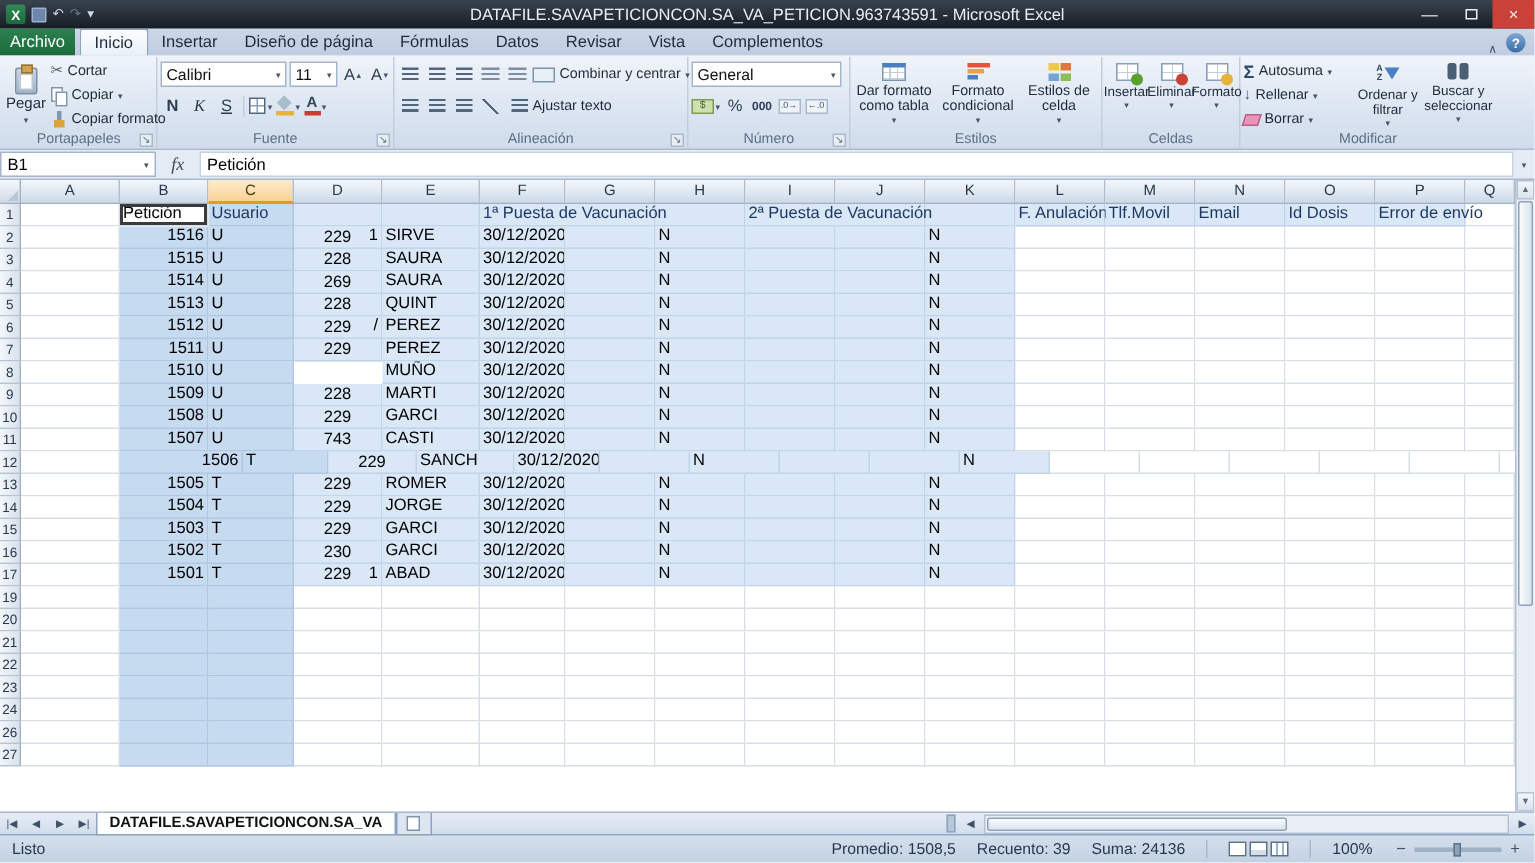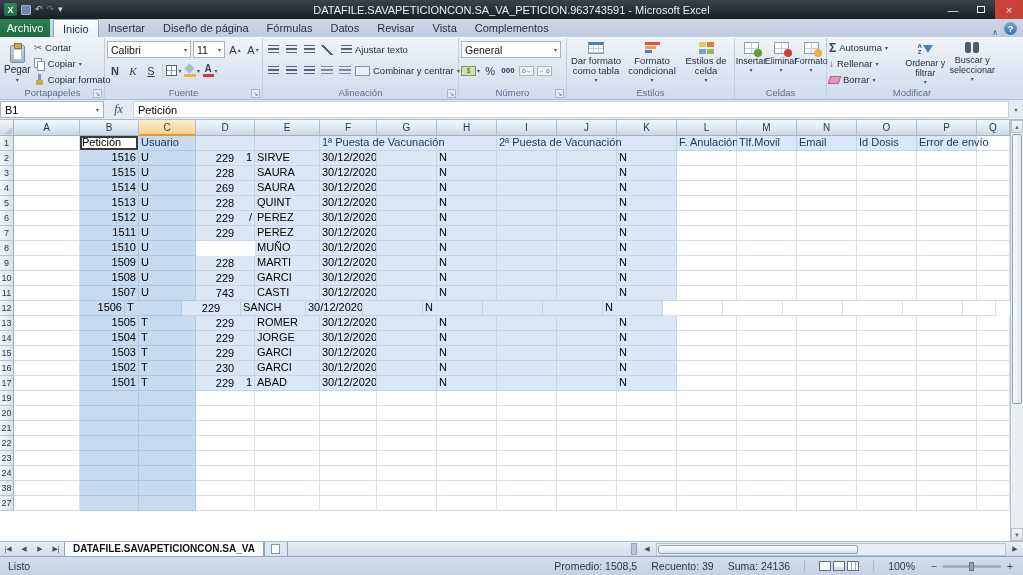--- a/index.html
+++ b/index.html
@@ -258,47 +258,47 @@
           <span class="tb">
               <span class="stripes sm"></span>
             </span>
           <span class="tb">
               <span class="stripes sm"></span>
             </span>
           <span class="tb">
               <span class="stripes sm"></span>
             </span>
           <span class="tb">
-              <span class="ic-orient"></span>
-            </span>
-          <div class="sbtn" style="margin-left:4px;">
-              <span class="stripes sm"></span>
-              <span>Ajustar texto</span>
-            </div>
-        </div>
-        <div class="rrow">
-          <span class="tb">
-              <span class="stripes sm"></span>
-            </span>
-          <span class="tb">
-              <span class="stripes sm"></span>
-            </span>
-          <span class="tb">
-              <span class="stripes sm"></span>
-            </span>
-          <span class="tb">
               <span class="ic-indent"></span>
             </span>
           <span class="tb">
               <span class="ic-indent"></span>
             </span>
           <div class="sbtn">
               <span class="ic-merge"></span>
               <span>Combinar y centrar</span>
               <span class="car">▾</span>
+            </div>
+        </div>
+        <div class="rrow">
+          <span class="tb">
+              <span class="stripes sm"></span>
+            </span>
+          <span class="tb">
+              <span class="stripes sm"></span>
+            </span>
+          <span class="tb">
+              <span class="stripes sm"></span>
+            </span>
+          <span class="tb">
+              <span class="ic-orient"></span>
+            </span>
+          <div class="sbtn" style="margin-left:4px;">
+              <span class="stripes sm"></span>
+              <span>Ajustar texto</span>
             </div>
         </div>
       </div>
       <div class="rg-l"><span>Alineación</span><span class="dlg">↘</span></div>
     </div>
 
     <div class="rg" style="width:108px">
       <div class="rg-c" style="flex-direction:column;gap:2px;">
         <div class="rrow">
             <div class="combo" style="width:100px">
@@ -872,21 +872,21 @@
           <div class="cell" style="width: 60px;"></div>
           <div class="cell" style="width: 60px;"></div>
           <div class="cell" style="width: 60px;"></div>
           <div class="cell" style="width: 33px;"></div>
         </div>
         <div class="g-row">
           <div class="g-rh">
             <span class="ct">12</span>
           </div>
           <div class="cell" style="width: 66px;"></div>
-          <div class="cell selBC al-r" style="width: 45px;">
+          <div class="cell selBC al-r" style="width: 82px;">
             <span class="ct">1506</span>
           </div>
           <div class="cell selBC al-l" style="width: 57px;">
             <span class="ct">T</span>
           </div>
           <div class="cell selDK dcell" style="width: 59px;">
             <span class="ct">229</span>
           </div>
           <div class="cell selDK al-l" style="width: 65px;">
             <span class="ct">SANCH</span>
@@ -1218,21 +1218,21 @@
           <div class="cell" style="width: 60px;"></div>
           <div class="cell" style="width: 60px;"></div>
           <div class="cell" style="width: 60px;"></div>
           <div class="cell" style="width: 60px;"></div>
           <div class="cell" style="width: 60px;"></div>
           <div class="cell" style="width: 60px;"></div>
           <div class="cell" style="width: 33px;"></div>
         </div>
         <div class="g-row">
           <div class="g-rh">
-            <span class="ct">38</span>
+            <span class="ct">26</span>
           </div>
           <div class="cell" style="width: 66px;"></div>
           <div class="cell selBC" style="width: 59px;"></div>
           <div class="cell selBC" style="width: 57px;"></div>
           <div class="cell" style="width: 59px;"></div>
           <div class="cell" style="width: 65px;"></div>
           <div class="cell" style="width: 57px;"></div>
           <div class="cell" style="width: 60px;"></div>
           <div class="cell" style="width: 60px;"></div>
           <div class="cell" style="width: 60px;"></div>

